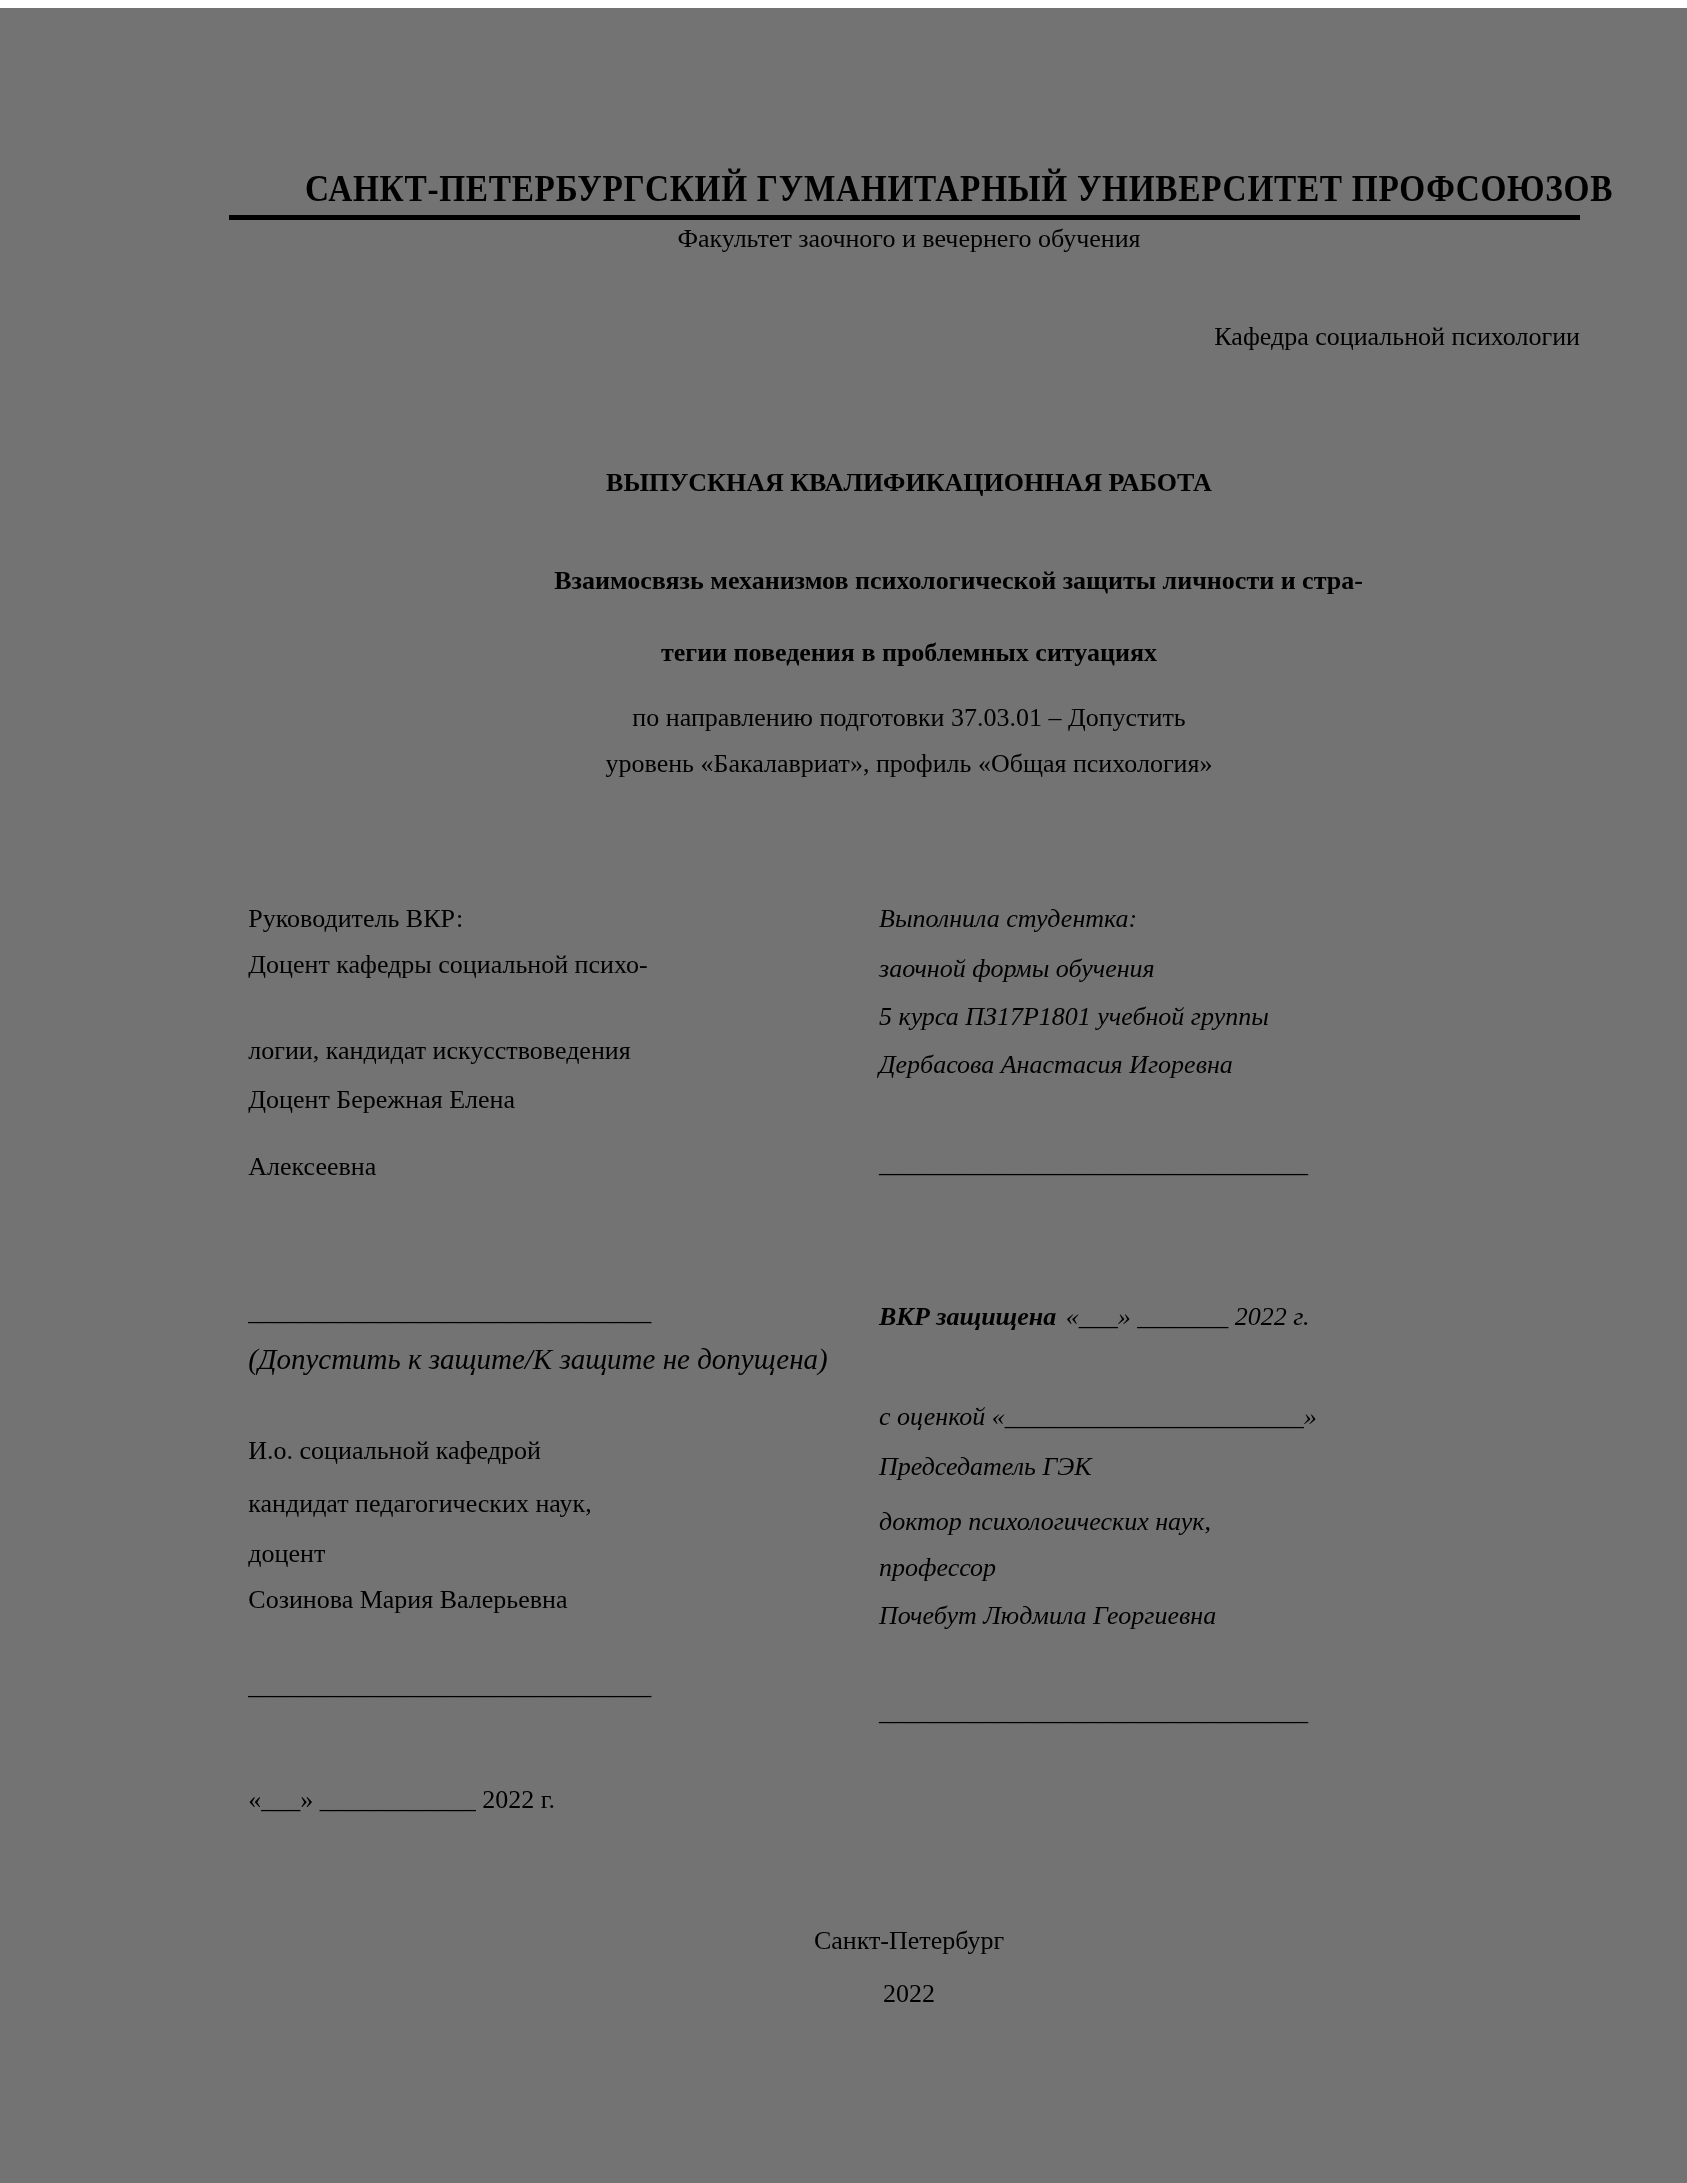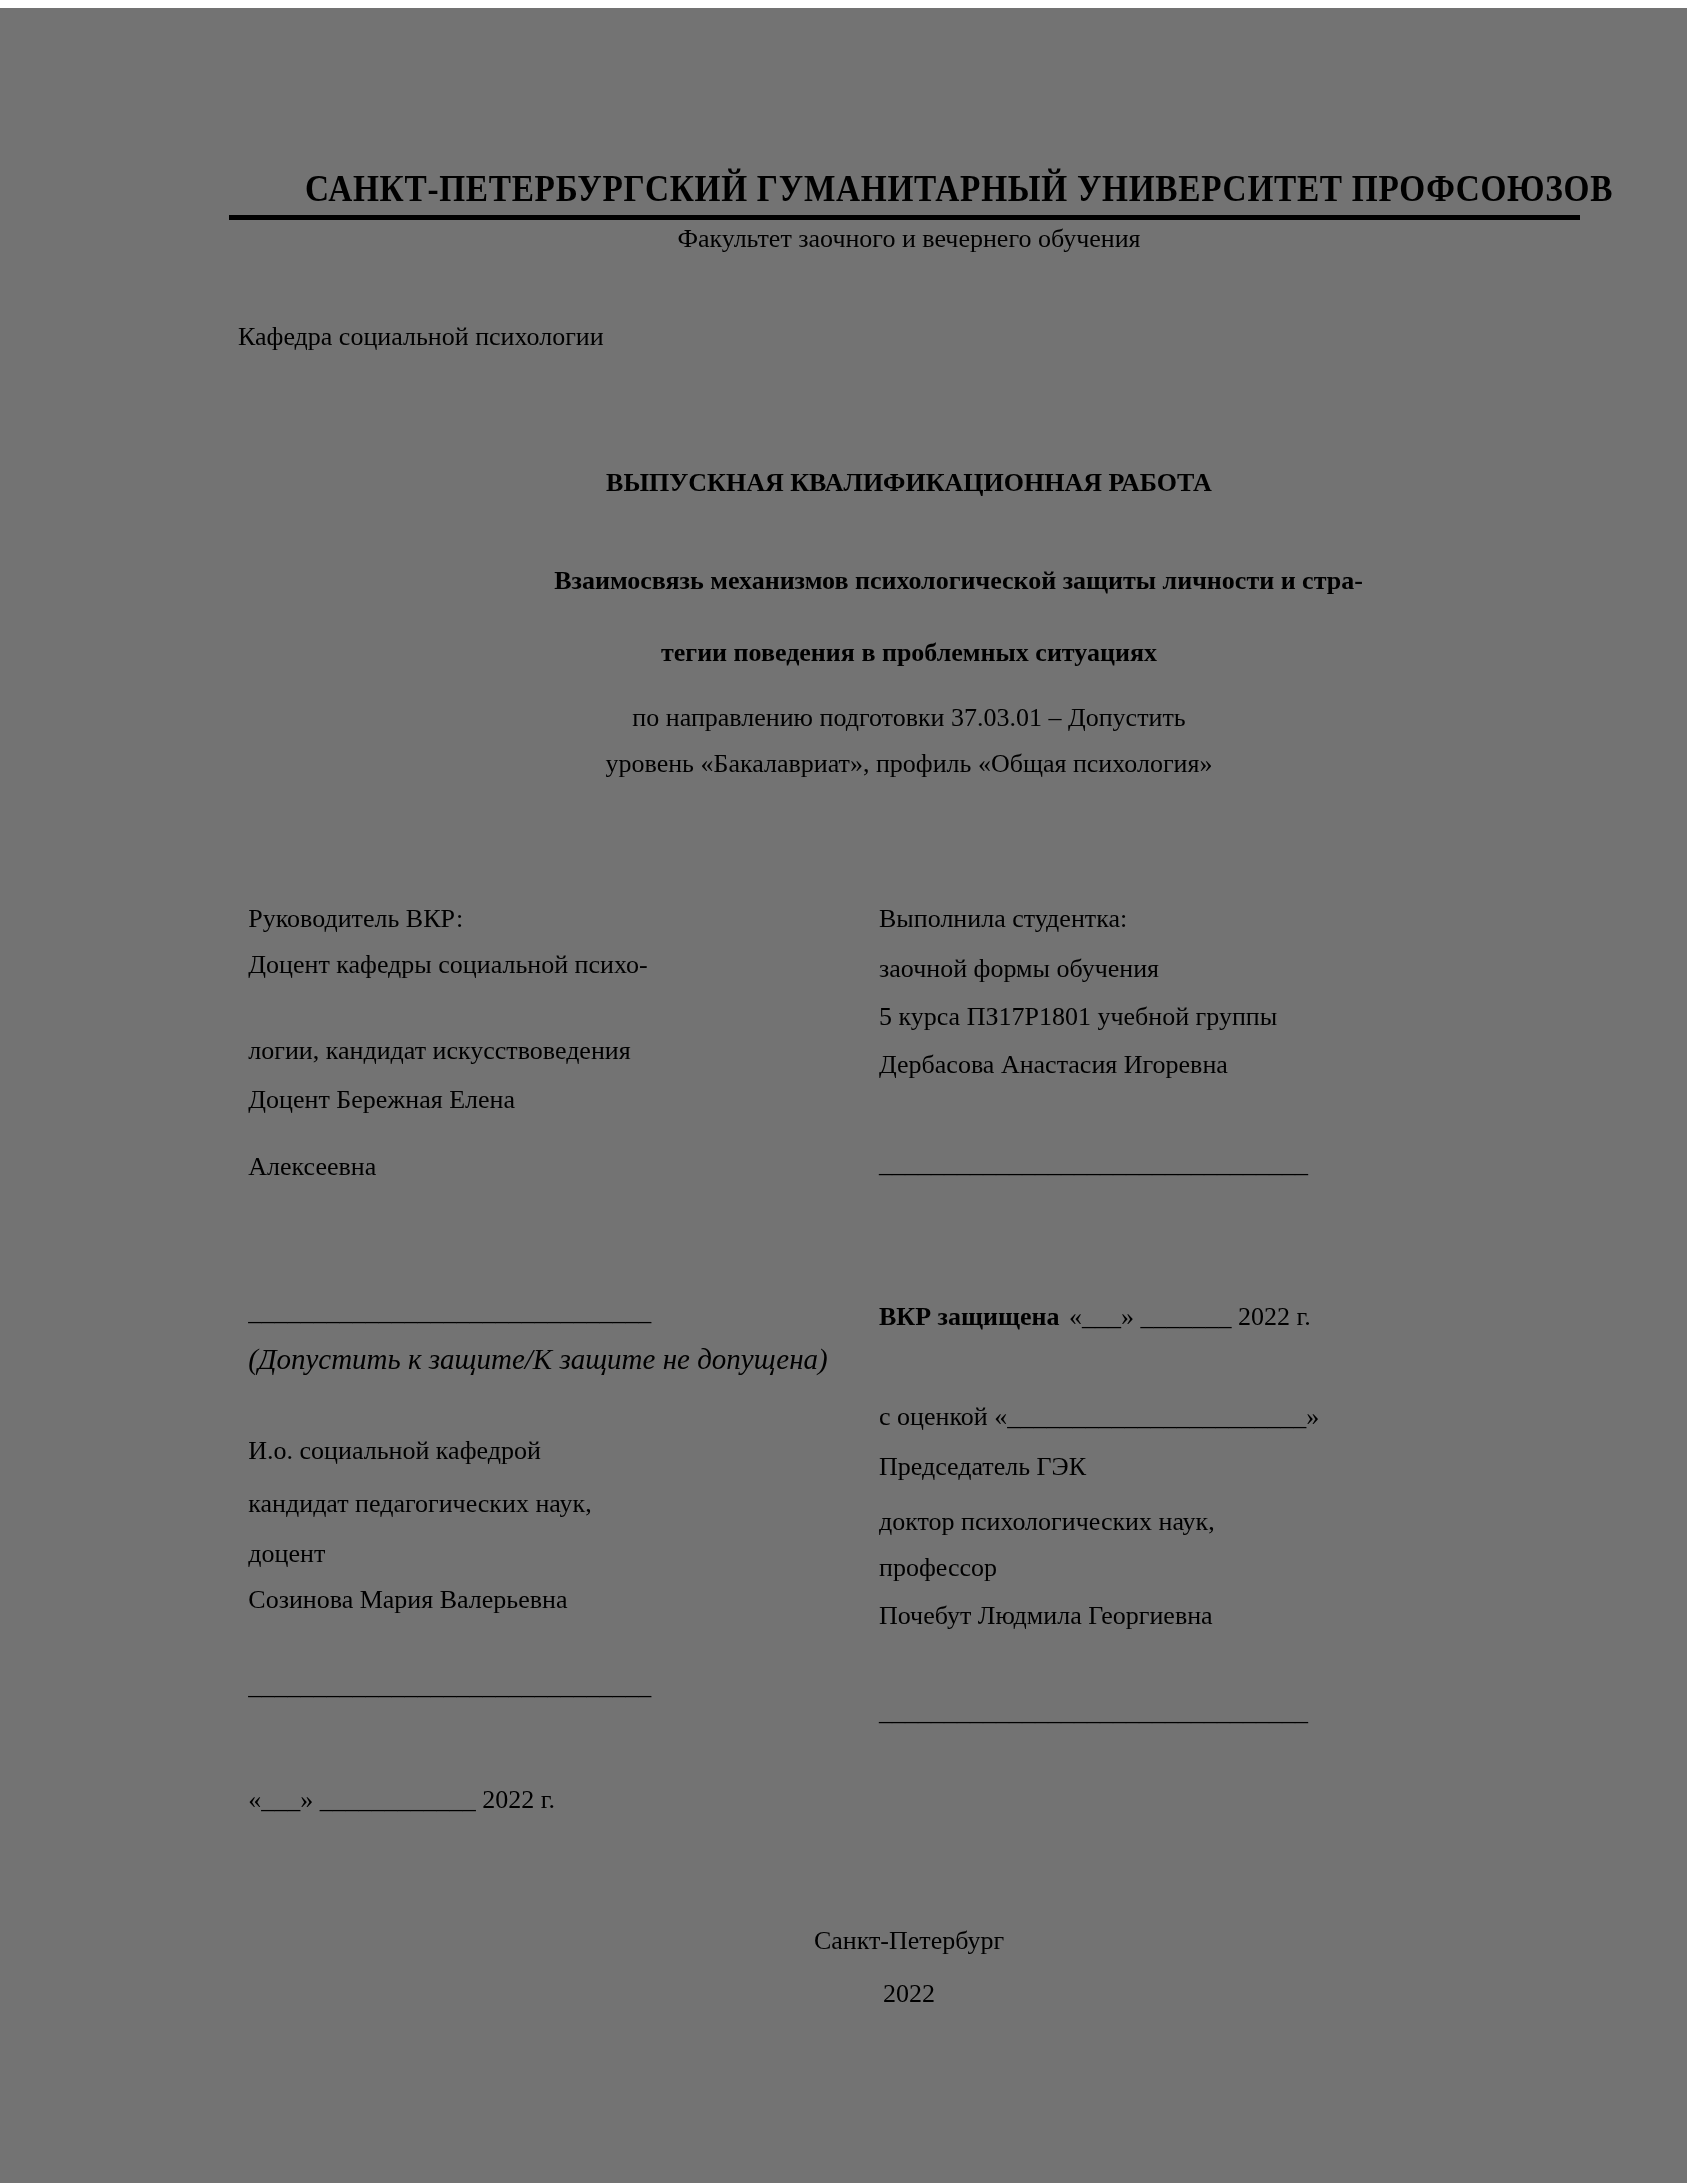--- a/index.html
+++ b/index.html
@@ -6,24 +6,24 @@
   .page {
     position:relative; width:1687px; height:2183px;
     background:#737373; color:#000;
     font-family:"Liberation Serif", serif;
     overflow:hidden;
     margin-top:8px;
   }
   .content { position:absolute; left:238px; top:0; width:1342px; height:100%; }
   .line { position:absolute; font-size:26px; line-height:1.15; white-space:nowrap; }
   .center { left:0; width:100%; text-align:center; }
-  .right  { left:0; width:100%; }
+  .right  { left:0; width:100%; text-align:right; }
   .bold   { font-weight:bold; }
   .leftcol  { left:10.3px;text-align:center; }
-  .rightcol { left:641px; }
+  .rightcol { left:641px;font-style:italic; }
   .uni { font-size:37px; transform:scaleX(0.9); transform-origin:50% 50%; letter-spacing:0.8px; }
   .indent { padding-left:99px; box-sizing:border-box; }
   .rule { position:absolute; left:-9.5px; width:1351px; height:4.8px; background:#000; }
   .small-italic { font-size:29px; font-style:italic;font-family:Liberation Serif, serif; }
   .rest { margin-left:9.5px; }
 </style>
 </head>
 <body>
 
 <div class="page">

